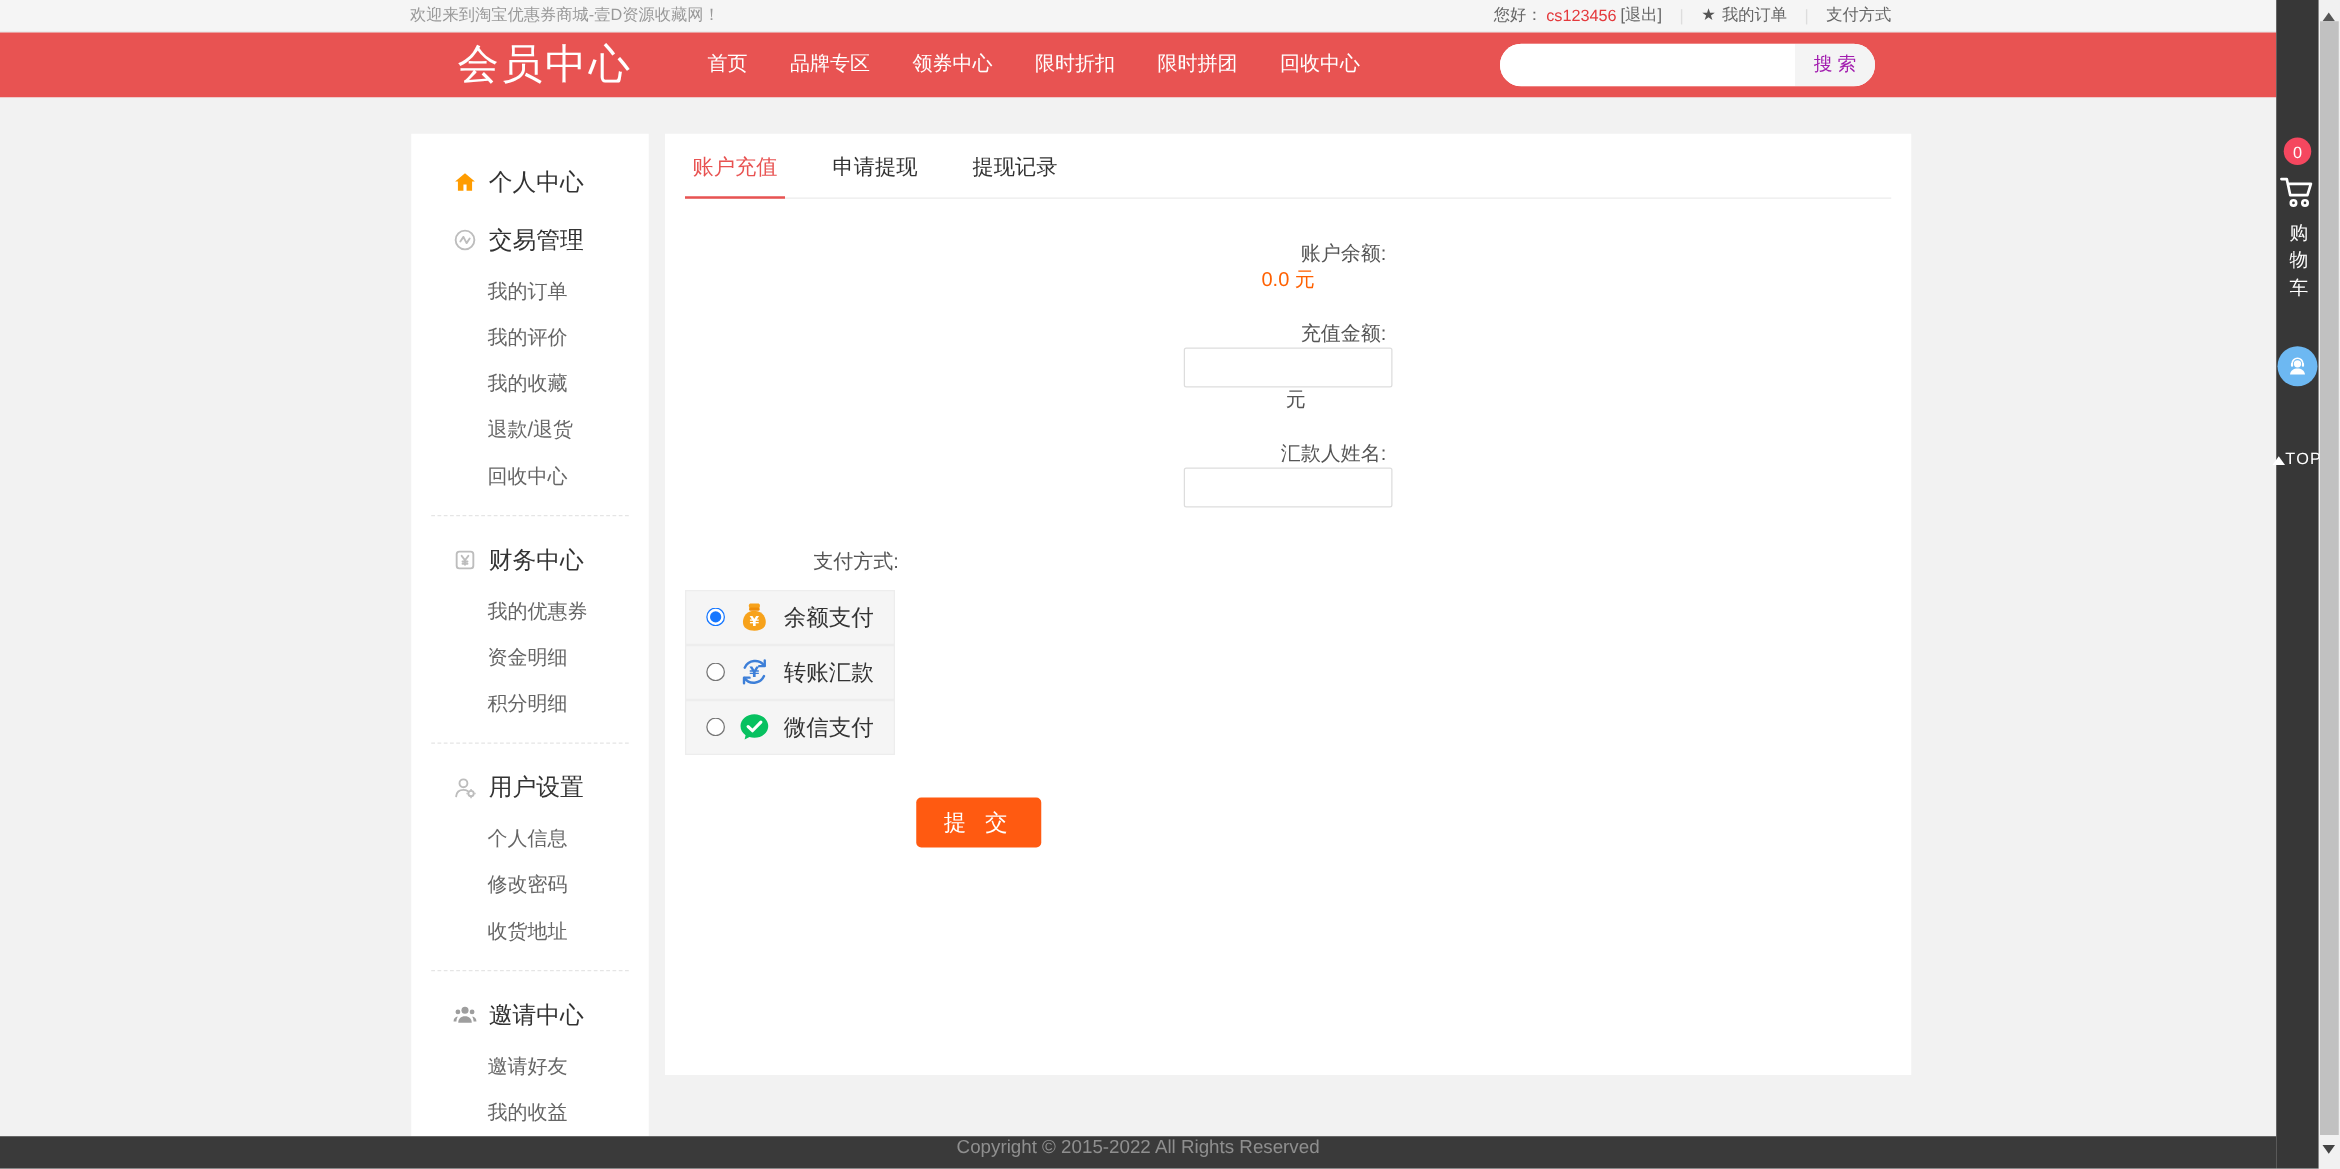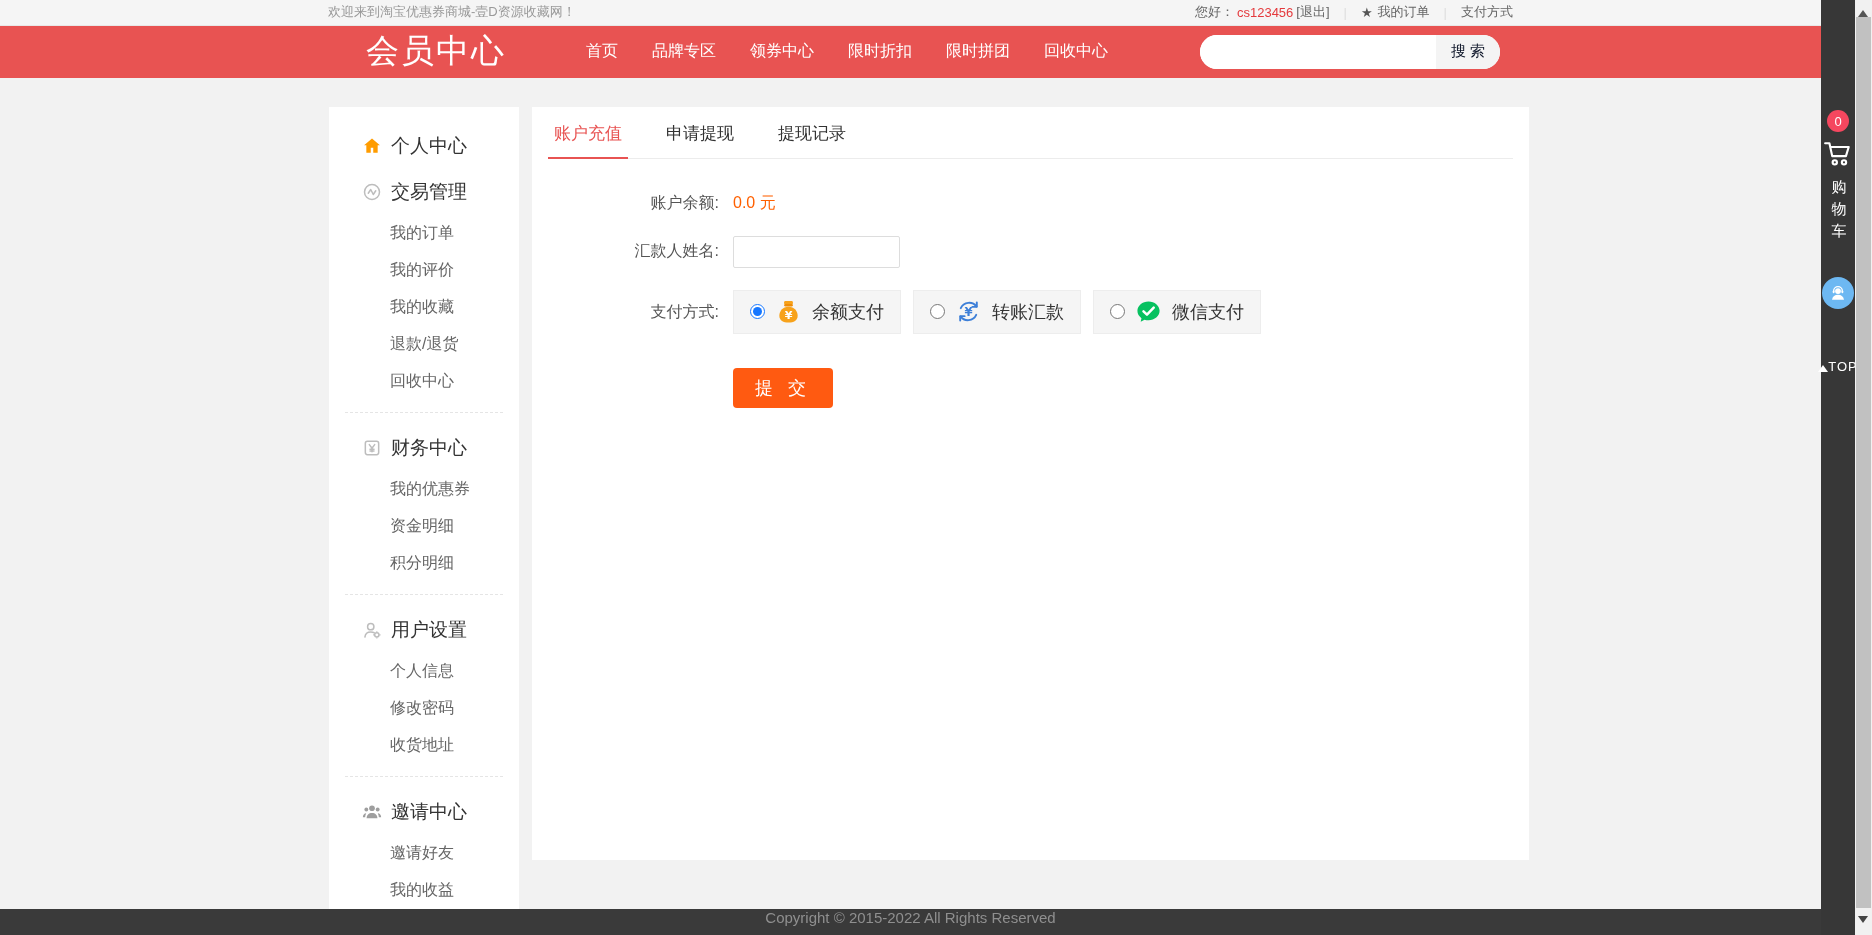--- a/index.html
+++ b/index.html
@@ -19,47 +19,47 @@
   .topbar-right { display:flex; align-items:center; color:#666; }
   .topbar-right .sep { color:#ddd; margin:0 14px; }
   .username { color:#e4393c; margin:0 3px;text-align:center; }
   .logout { color:#666; cursor:pointer; }
   .star-icon { color:#555; margin-right:5px; font-size:13px; }
   .toplink { cursor:pointer; }
 
   
   .header { height:73px; background:#e85352; display:flex; align-items:center; padding-left:366px; }
   .logo { color:#fff; font-size:33px; font-weight:500; letter-spacing:2px; white-space:nowrap; }
-  .main-nav { display:flex; margin-left:80px; gap:34px; }
+  .main-nav { display:flex; margin-left:60px; gap:34px; }
   .nav-item { color:#fff; font-size:16px; text-decoration:none; white-space:nowrap; cursor:pointer; }
   .search { margin-left:auto; margin-right:321px; width:300px; height:34px; background:#fff;
             border-radius:17px; display:flex; overflow:hidden; }
   .search input { flex:1; border:none; outline:none; padding:0 16px; font-size:14px; background:#fff; }
-  .search-btn { width:64px; border:none; background:#f4f4f4; color:#0f172a; font-size:15px; cursor:pointer; white-space:nowrap; }
+  .search-btn { width:64px; border:none; background:#f4f4f4; color:#a21caf; font-size:15px; cursor:pointer; white-space:nowrap; }
 
   
   .content { flex:1; display:flex; align-items:flex-start; gap:13px; padding:29px 0 0 329px; background:#f2f2f2; }
 
   
   .side-card { width:190px; min-height:753px; background:#fff; padding-top:16px; }
   .section-head { display:flex; align-items:center; gap:9px; padding:10px 0 10px 33px; font-size:19px; color:#333; }
   .section-head .sicon { display:flex; width:20px; height:20px; }
   .side-item { display:block; padding:8px 0 8px 61px; font-size:16px; color:#666; cursor:pointer; }
   .side-item.active { color:#ff6000; background:#f5f5f5; }
   .side-divider { border:none; border-top:1px dashed #e5e5e5; margin:12px 16px; }
 
   
   .main-card { width:997px; min-height:753px; background:#fff; padding:0 16px; }
   .tabs { display:flex; gap:32px; border-bottom:1px solid #ececec; }
   .tab { padding:15px 6px 12px; font-size:17px; color:#333; cursor:pointer;
          border-bottom:2px solid transparent; margin-bottom:-1px; }
   .tab.active { color:#e85352; border-bottom-color:#e85352; }
 
   .form { padding-top:34px; }
-  .row { display:flex; align-items:center; margin-bottom:22px; }
+  .row { display:flex; align-items:center; margin-bottom:22px;flex-direction:column; }
   .flabel { width:185px; text-align:right; padding-right:14px; font-size:16px; color:#555; white-space:nowrap; }
   .balance-value { color:#ff6000; font-size:16px; }
   .text-input { width:167px; height:32px; border:1px solid #ddd; border-radius:2px; padding:0 8px; font-size:15px; outline:none; }
   .unit { margin-left:12px; font-size:16px; color:#555; }
 
   .pay-row { align-items:flex-start; }
   .pay-box { display:flex; align-items:center; gap:10px; height:44px; padding:0 16px; margin-right:12px;
              background:#f5f5f5; border:1px solid #ededed; cursor:pointer; }
   .pay-box input[type=radio] { width:15px; height:15px; accent-color:#1677ff; cursor:pointer; }
   .pay-label { font-size:18px; color:#333; white-space:nowrap; }
@@ -223,20 +223,25 @@
         <span class="tab">申请提现</span>
         <span class="tab">提现记录</span>
       </div>
 
       <div class="form">
         <div class="row">
           <span class="flabel">账户余额:</span>
           <span class="balance-value">0.0 元</span>
         </div>
 
+        <div class="row">
+          <span class="flabel">充值金额:</span>
+          <input class="text-input" value="" style="">
+          <span class="unit">元</span>
+        </div>
 
         <div class="row">
           <span class="flabel">汇款人姓名:</span>
           <input class="text-input" value="" style="">
         </div>
 
         <div class="row pay-row">
           <span class="flabel" style="line-height:44px">支付方式:</span>
 
           <label class="pay-box">

